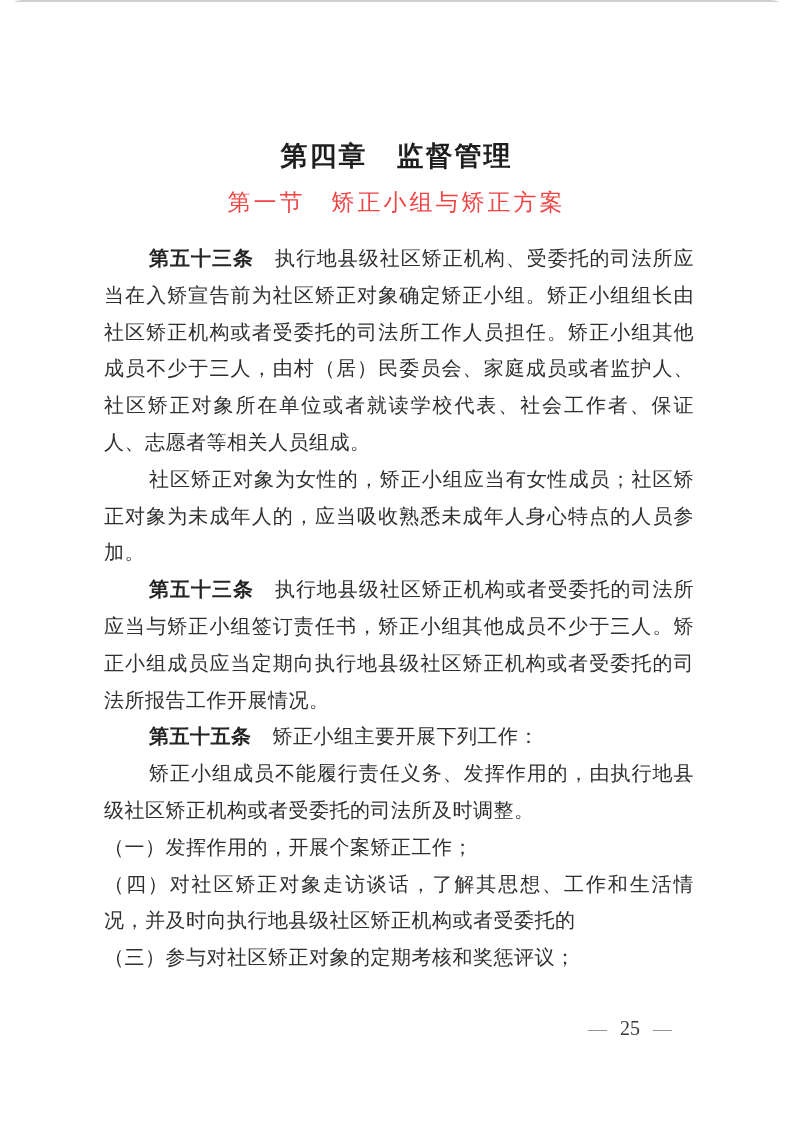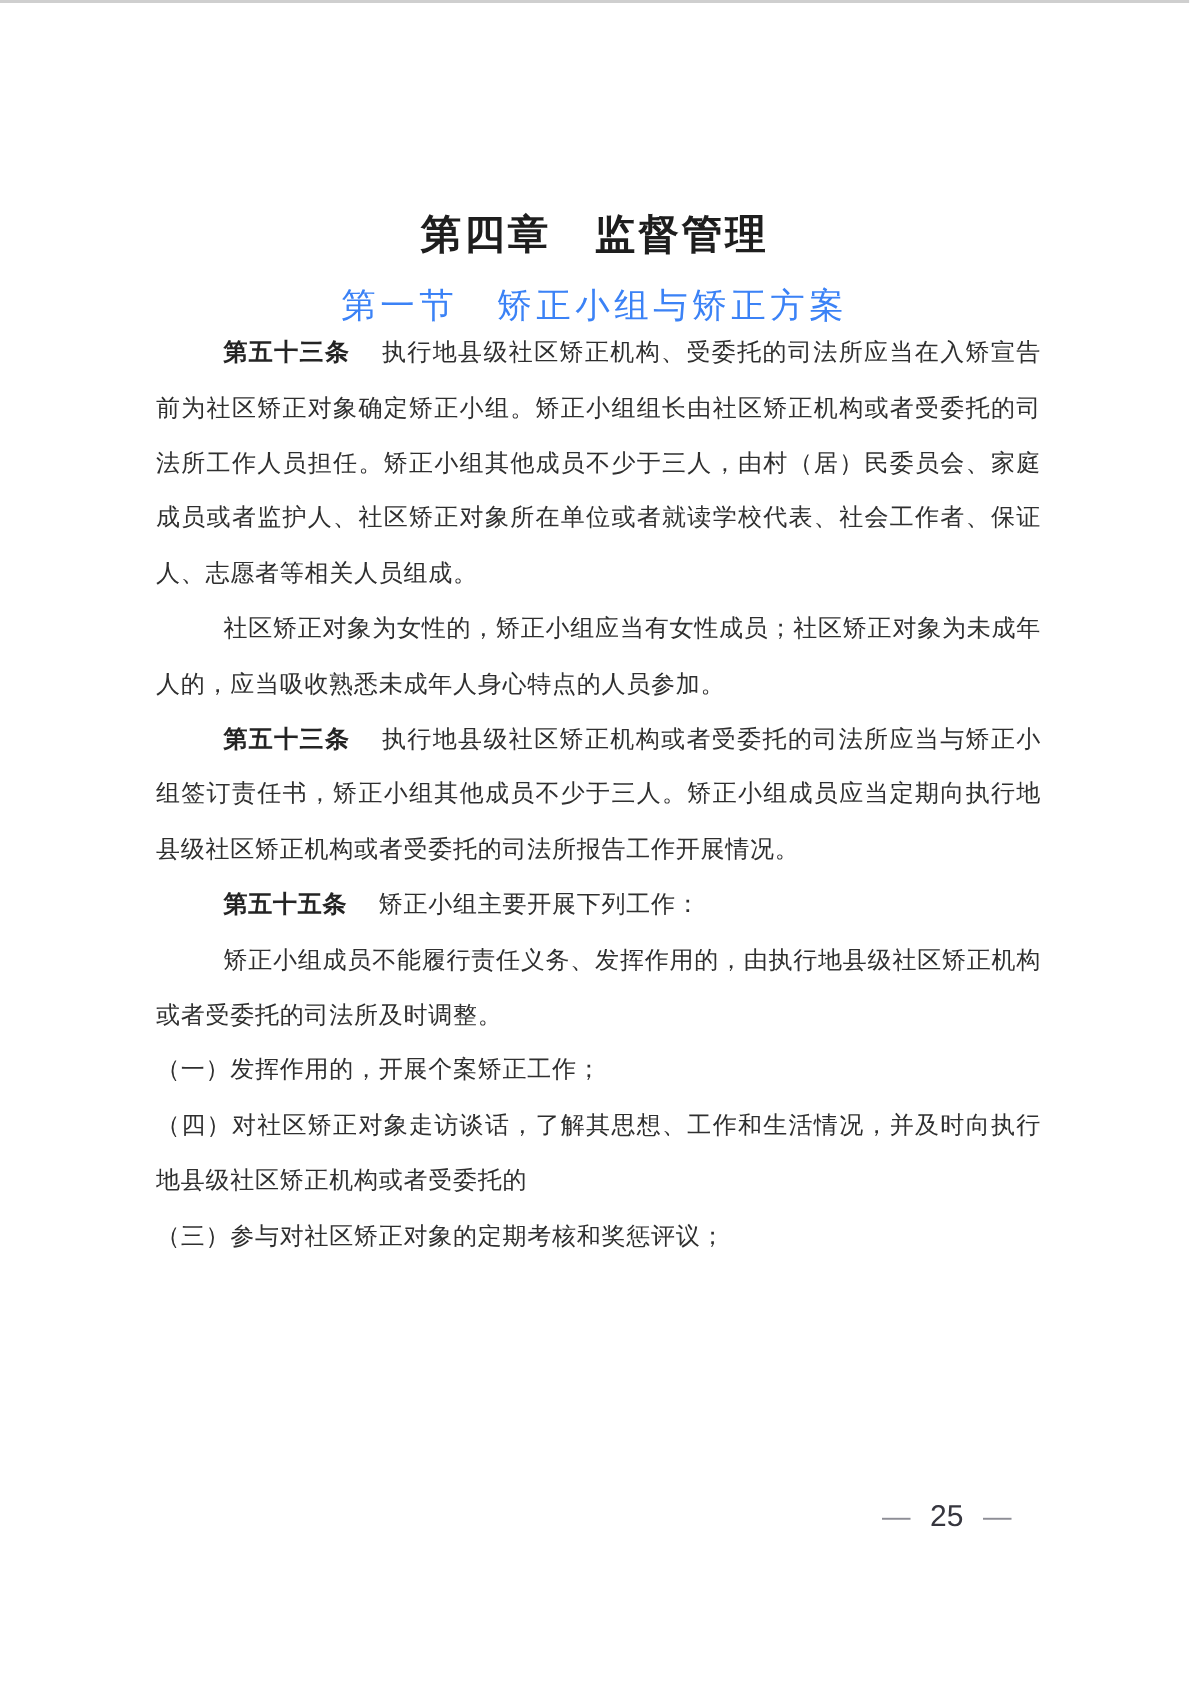--- a/index.html
+++ b/index.html
@@ -2,23 +2,24 @@
 <html><head>
 <meta charset="utf-8">
 <style>
   * { margin: 0; padding: 0; box-sizing: border-box; }
   html, body { background: #ffffff; }
   .page {
     position: relative;
     width: 793px;
     height: 1122px;
     background: #ffffff;
-    font-family: Liberation Sans, sans-serif;
+    font-family: Liberation Serif, serif;
     color: #2f2f2f;
     overflow: hidden;
+    border-radius: 23px;
   }
   .scan-edge {
     position: absolute;
     top: 0; left: 0;
     width: 100%;
     height: 2px;
     background: #cfcfcf;
   }
   .chapter-title {
     margin-top: 141px;
@@ -29,42 +30,43 @@
     line-height: 31px;
     color: #1e1e1e;
   }
   .section-title {
     margin-top: 16px;
     text-align: center;
     font-size: 23px;
     font-weight: normal;
     letter-spacing: 3px;
     line-height: 30px;
-    color: #3b82f6;
+    color: #ef4444;
   }
   .body-text {
     width: 590px;
     margin-left: 104px;
-    font-size: 16px;
+    margin-top: 22px;
+    font-size: 20px;
     line-height: 36.8px;
     letter-spacing: 0.5px;
     text-align: justify;
     text-justify: inter-character;
   }
   .body-text p { margin: 0; }
   p.indent { text-indent: 45px; }
   p.item { text-indent: 0; }
   .lead {
     font-weight: bold;
     margin-right: 21px;
     color: #242424;
   }
   .footer {
     position: absolute;
-    bottom: 99px;
+    bottom: 82px;
     left: 588px;
     font-size: 20px;
     letter-spacing: 0;
     white-space: nowrap;
     color: #36363e;
     text-align: right;
   }
   .footer .dash {
     color: #8e8e96;
     font-size: 19px;

